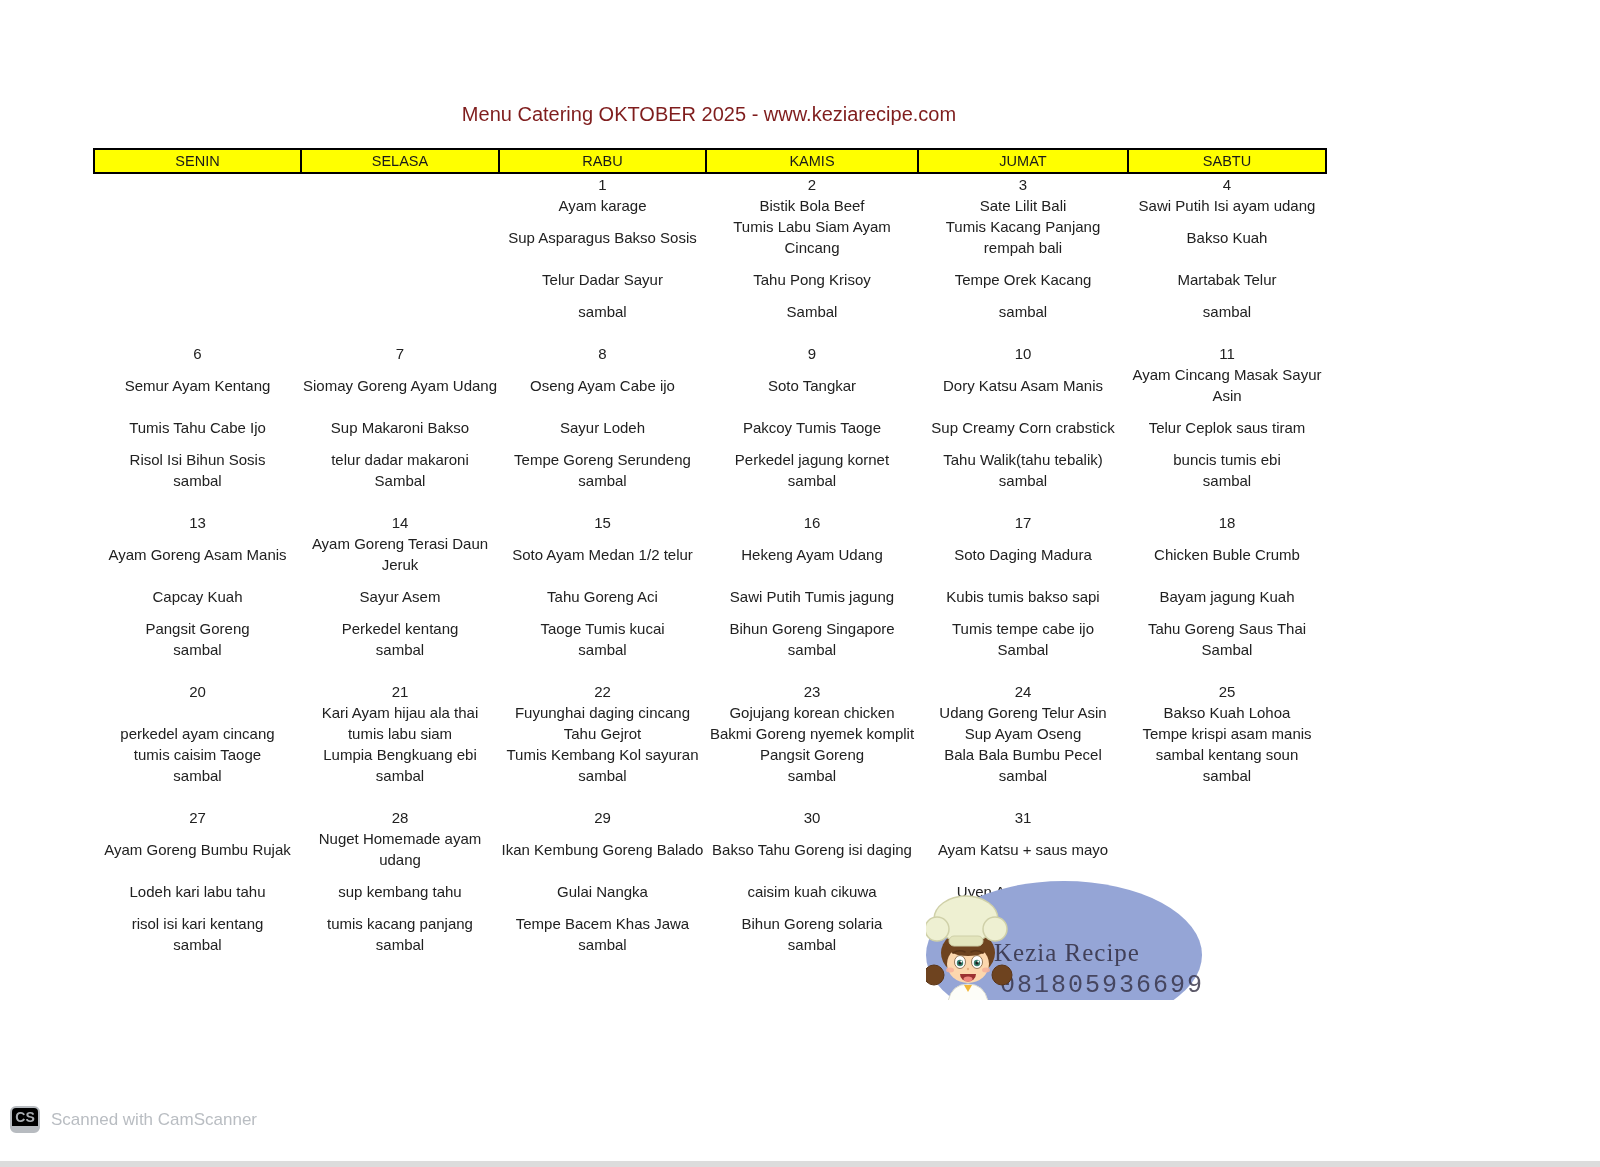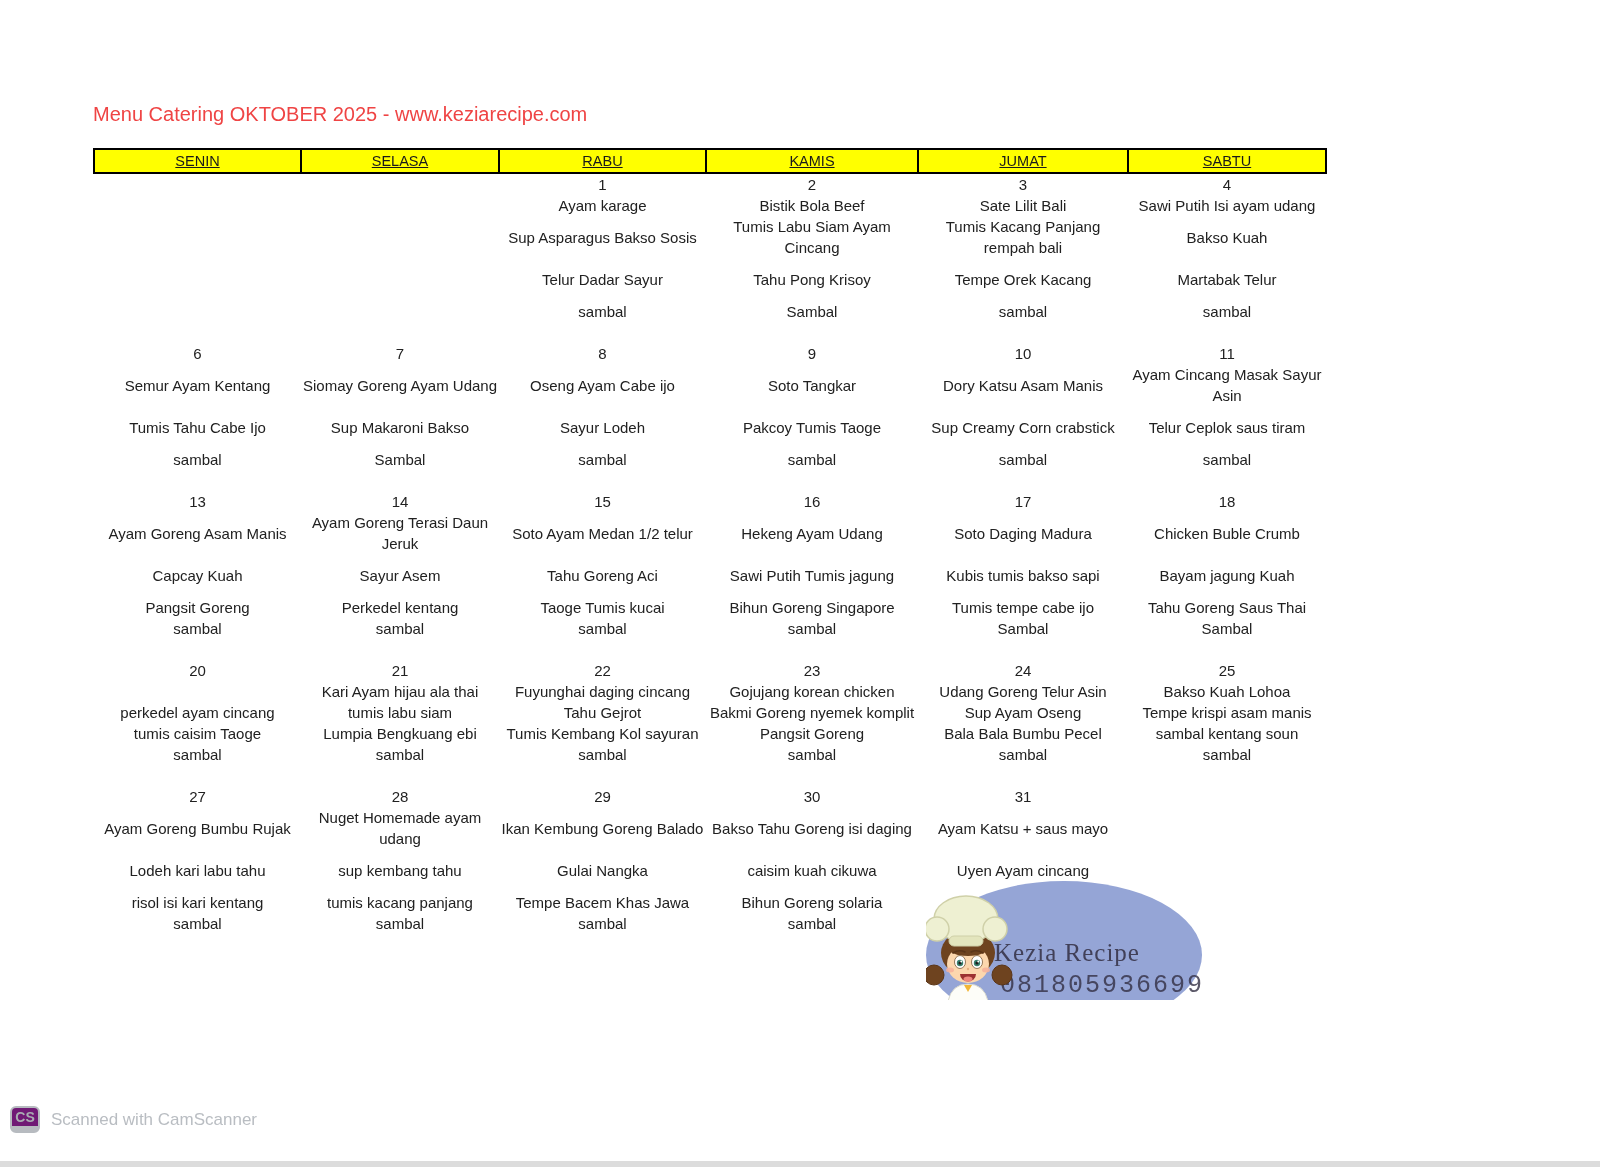--- a/index.html
+++ b/index.html
@@ -5,31 +5,31 @@
   html,body{margin:0;padding:0;background:#ffffff;}
   .page{
     position:relative;
     width:1600px;height:1167px;
     background:#ffffff;
     font-family:"Liberation Sans", sans-serif;
     overflow:hidden;
   }
   .title{
     position:absolute;left:93px;top:103px;width:1232px;
-    font-size:20px;color:#ef4444;
+    text-align:center;font-size:20px;color:#7f1d1d;
   }
   table.menu{
     position:absolute;left:93px;top:148px;
     width:1232px;border-collapse:collapse;table-layout:fixed;
   }
   table.menu thead th{
     background:var(--header-bg,#ffff00);
     border:2px solid #000;
     height:22px;padding:0;
-    font-size:14.5px;font-weight:400;color:#1a1a1a;text-decoration:underline;
+    font-size:14.5px;font-weight:400;color:#1a1a1a;
   }
   table.menu td{
     text-align:center;vertical-align:middle;
     padding:0 2px;font-size:15px;line-height:21px;color:#212121;
     overflow:hidden;
   }
   tr.r-date td{height:21px;}
   tr.r-dish td{height:21px;}
   tr.r-dish.tall td{height:43px;}
   tr.r-spacer td{height:21px;}
@@ -56,21 +56,21 @@
   .chef-girl{position:absolute;left:-6px;top:8px;}
   
   .scan-footer{
     position:absolute;left:10px;top:1106px;
     display:flex;align-items:center;gap:11px;
   }
   .cs-badge{
     width:26px;height:18px;
     border:2px solid #b7bbc0;border-bottom-width:7px;border-radius:6px;
     display:flex;align-items:center;justify-content:center;
-    font-size:14px;font-weight:bold;color:#a9adb2;background:#701a75;
+    font-size:14px;font-weight:bold;color:#a9adb2;background:#000000;
   }
   .scan-label{font-size:17px;color:#b9bdc2;}
   .bottom-strip{
     position:absolute;left:0;bottom:0;width:100%;height:6px;background:#dcdcdc;
   }
 </style>
 </head>
 <body>
 
 <div class="page">
@@ -156,20 +156,28 @@
           <td>Dory Katsu Asam Manis</td>
           <td>Ayam Cincang Masak Sayur Asin</td>
         </tr>
         <tr class="r-dish tall">
           <td>Tumis Tahu Cabe Ijo</td>
           <td>Sup Makaroni Bakso</td>
           <td>Sayur Lodeh</td>
           <td>Pakcoy Tumis Taoge</td>
           <td>Sup Creamy Corn crabstick</td>
           <td>Telur Ceplok saus tiram</td>
+        </tr>
+        <tr class="r-dish">
+          <td>Risol Isi Bihun Sosis</td>
+          <td>telur dadar makaroni</td>
+          <td>Tempe Goreng Serundeng</td>
+          <td>Perkedel jagung kornet</td>
+          <td>Tahu Walik(tahu tebalik)</td>
+          <td>buncis tumis ebi</td>
         </tr>
         <tr class="r-dish">
           <td>sambal</td>
           <td>Sambal</td>
           <td>sambal</td>
           <td>sambal</td>
           <td>sambal</td>
           <td>sambal</td>
         </tr>
         <tr class="r-spacer">

